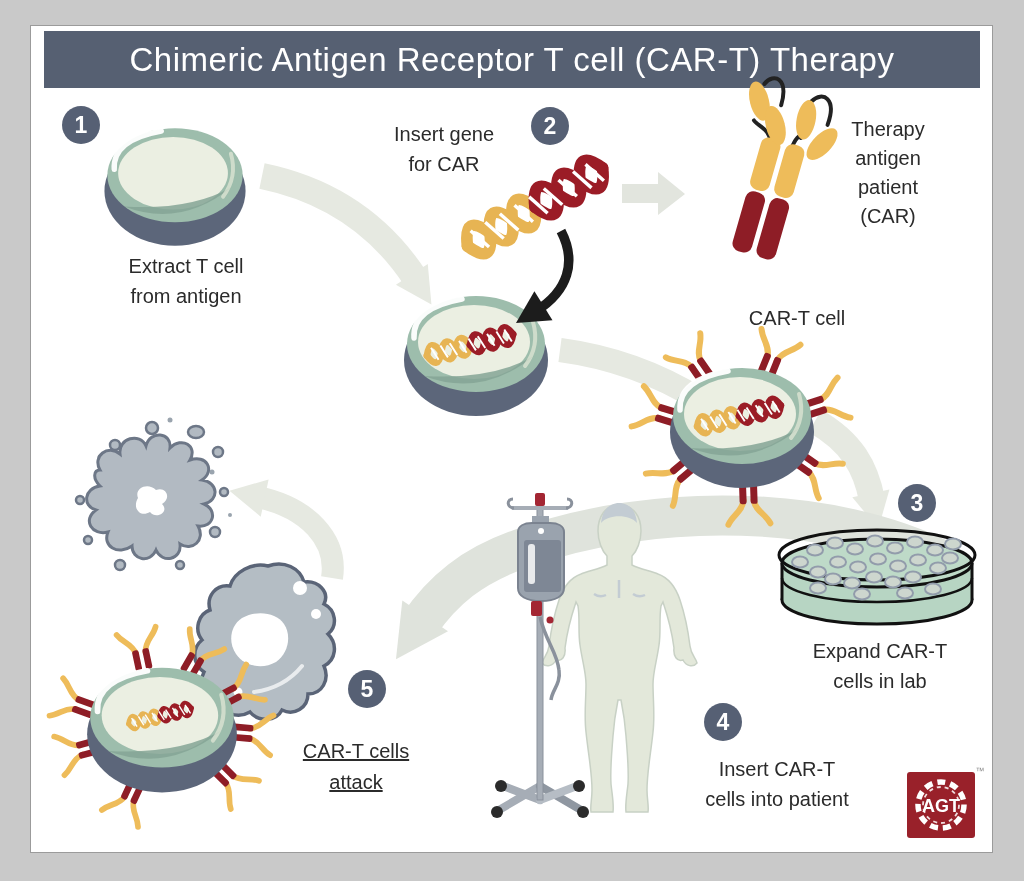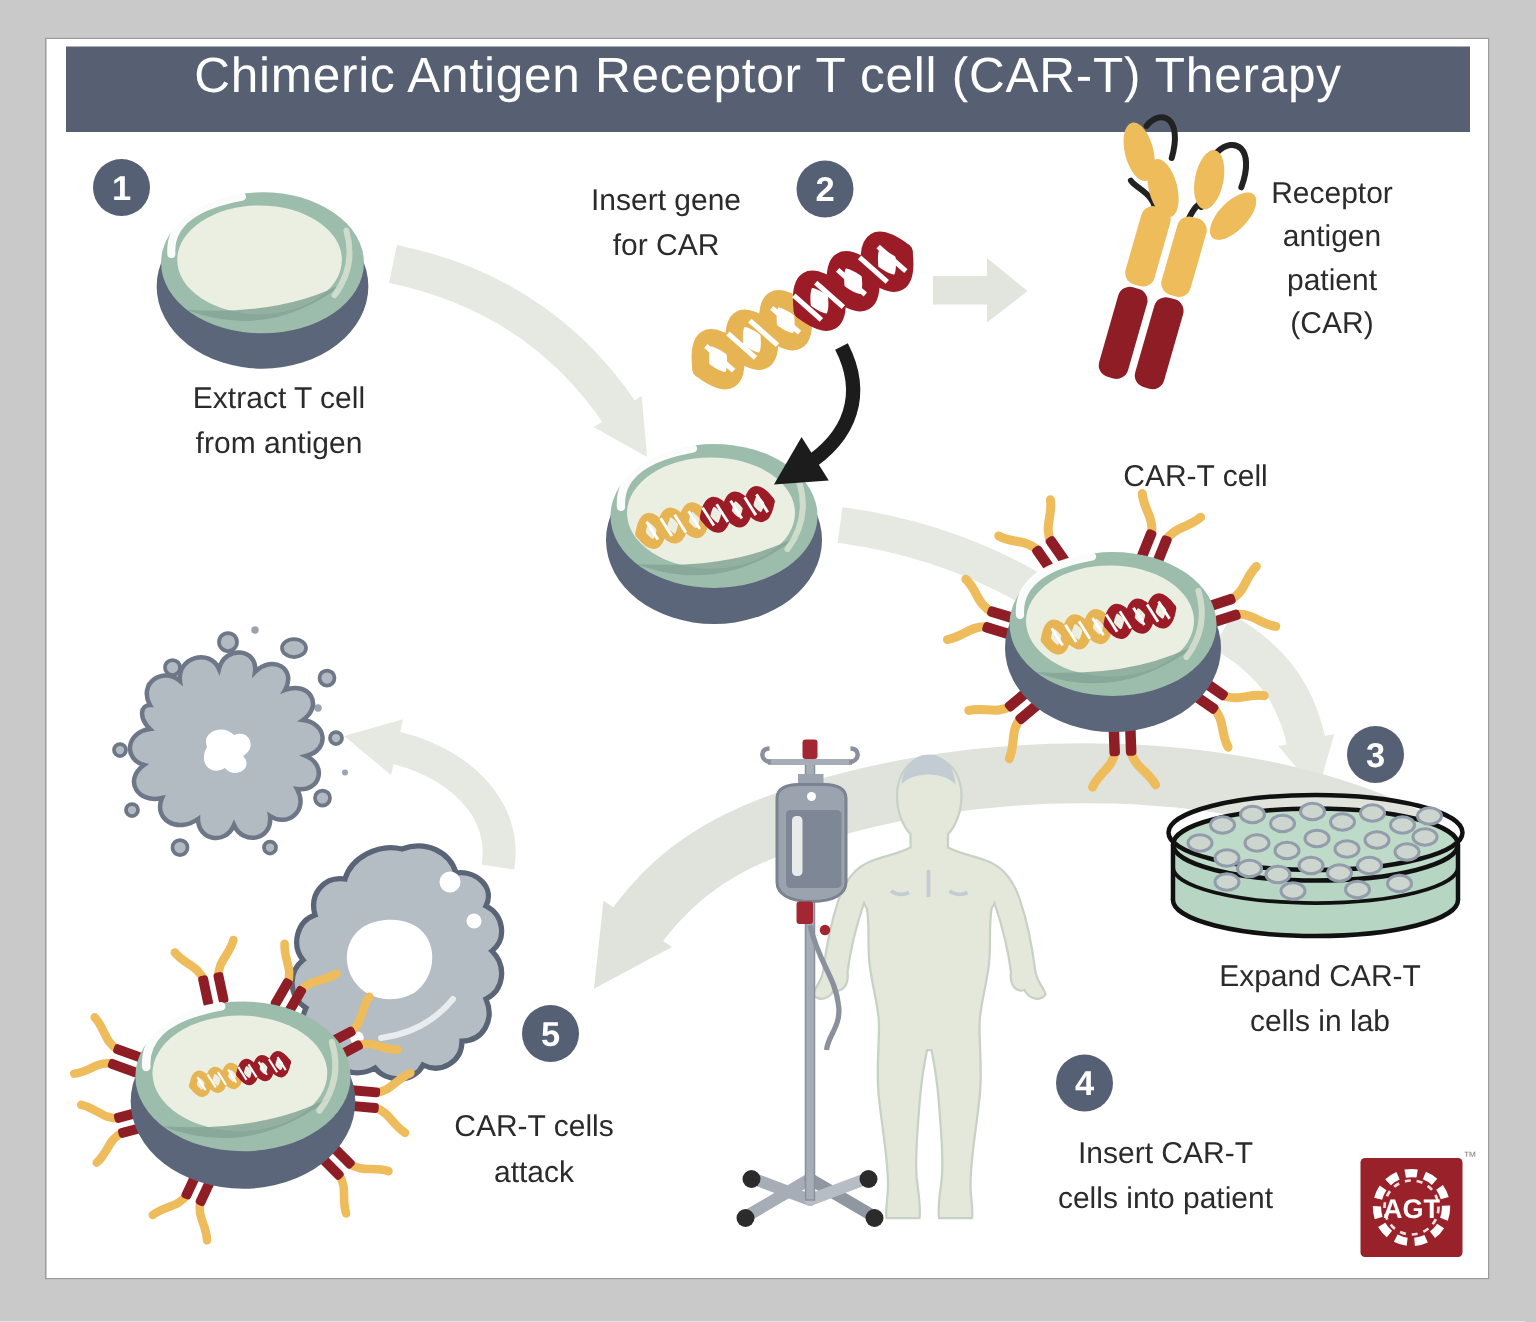--- a/index.html
+++ b/index.html
@@ -7,36 +7,36 @@
     width:1024px;height:881px;position:relative;overflow:hidden;
     background:#c9c9c9;
     font-family:"Liberation Sans", sans-serif;
   }
   .panel{
     position:absolute;left:30px;top:25px;width:963px;height:828px;
     background:#ffffff;border:1px solid #9b9b9b;box-sizing:border-box;
   }
   .titlebar{
     position:absolute;left:44px;top:31px;width:936px;height:57px;
-    background:#566072;display:flex;align-items:flex-start;justify-content:center;
+    background:#566072;display:flex;align-items:center;justify-content:center;
   }
   .titlebar span{color:#ffffff;font-size:33px;letter-spacing:0.5px;}
   svg.art{position:absolute;left:0;top:0;}
   .badge{
     position:absolute;width:38px;height:38px;border-radius:50%;
     background:#566074;color:#fff;font-size:23px;font-weight:bold;
     display:flex;align-items:center;justify-content:center;
   }
   .label{
     position:absolute;transform:translateX(-50%);
     text-align:center;color:#2b2b2b;font-size:20px;line-height:30px;
     white-space:nowrap;
   }
   .label span{display:block;}
-  .l-step5 span{line-height:31px;}
+  .l-step5 span{line-height:31px;text-decoration:underline;}
 </style>
 </head>
 <body>
 
 <div class="panel"></div>
 <div class="titlebar">
   <span>Chimeric Antigen Receptor T cell (CAR-T) Therapy</span>
 </div>
 
 <svg class="art" width="1024" height="881" viewBox="0 0 1024 881">
@@ -298,21 +298,21 @@
 
 <div class="label" style="left:186px;top:251px;">
   <span>Extract T cell</span>
   <span>from antigen</span>
 </div>
 <div class="label" style="left:444px;top:119px;">
   <span>Insert gene</span>
   <span>for CAR</span>
 </div>
 <div class="label" style="left:888px;top:115px;line-height:29px;">
-  <span>Receptor</span>
+  <span>Therapy</span>
   <span>antigen</span>
   <span>patient</span>
   <span>(CAR)</span>
 </div>
 <div class="label" style="left:797px;top:303px;">
   <span>CAR-T cell</span>
 </div>
 <div class="label" style="left:880px;top:636px;">
   <span>Expand CAR-T</span>
   <span>cells in lab</span>

